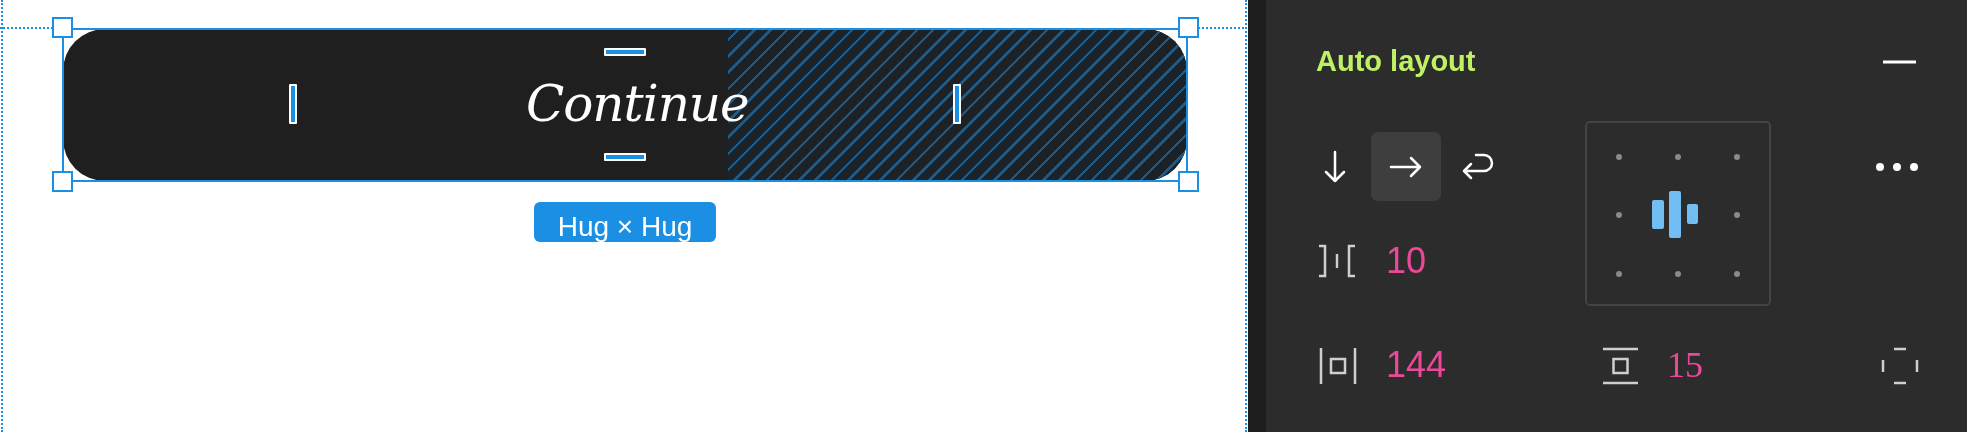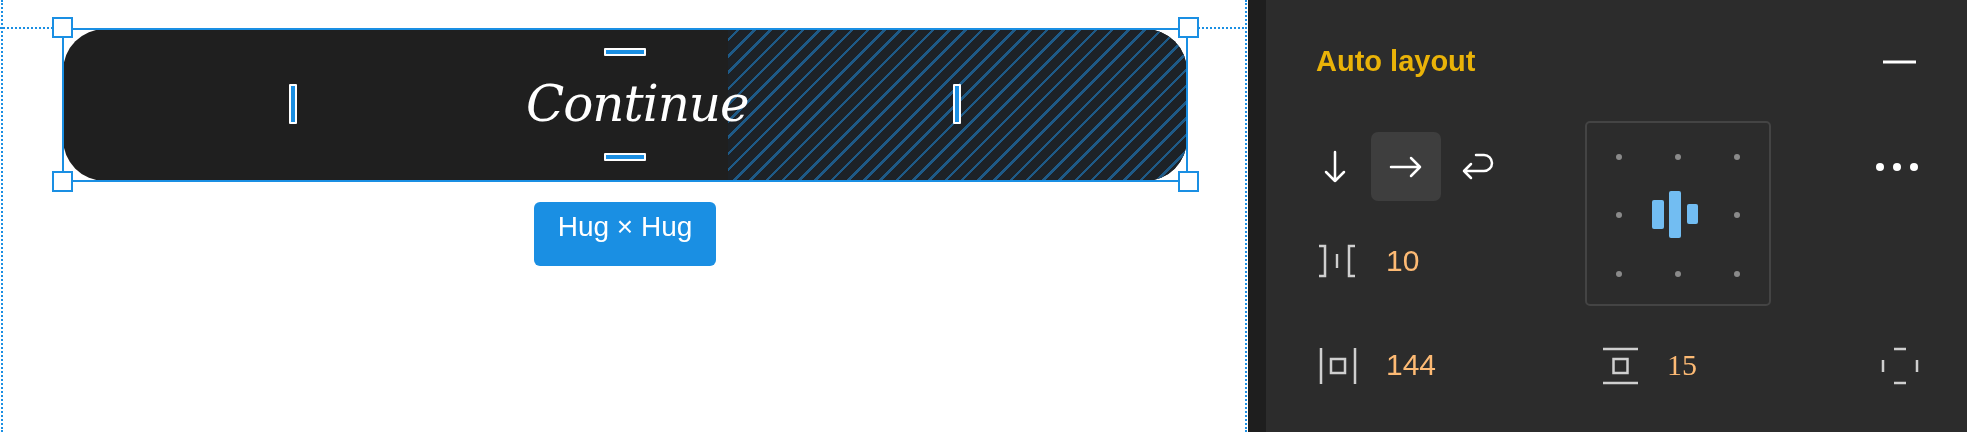--- a/index.html
+++ b/index.html
@@ -21,31 +21,31 @@
     font-family: "DejaVu Serif", serif; font-style: italic; font-size: 50px; line-height: 70px; letter-spacing: -1px; white-space: nowrap; }
 
   .sel-box { position: absolute; left: 62px; top: 28px; width: 1126px; height: 154px; border: 2px solid #1a8fe3; pointer-events: none; }
   .handle { position: absolute; width: 21px; height: 21px; background: #fff; border: 2.5px solid #1a8fe3; }
 
   .pad-bar-v { position: absolute; width: 8px; height: 40px; background: #fff; border-radius: 1px; }
   .pad-bar-v::after { content: ""; position: absolute; left: 2px; top: 2px; width: 4px; height: 36px; background: #1a8fe3; }
   .pad-bar-h { position: absolute; width: 42px; height: 8px; background: #fff; border-radius: 1px; }
   .pad-bar-h::after { content: ""; position: absolute; left: 2px; top: 2px; width: 38px; height: 4px; background: #1a8fe3; }
 
-  .size-badge { position: absolute; left: 534px; top: 202px; width: 182px; height: 64px; background: #1a8fe3; border-radius: 6px; color: #fff;
+  .size-badge { position: absolute; left: 534px; top: 202px; width: 182px; height: 40px; background: #1a8fe3; border-radius: 6px; color: #fff;
     font-size: 28px; line-height: 50px; text-align: center; white-space: nowrap; }
 
   .divider-strip { position: absolute; left: 1248px; top: 0; width: 18px; height: 432px; background: #1e1e1e; }
   .panel { position: absolute; left: 1266px; top: 0; width: 701px; height: 432px; background: #2c2c2c; color: #ffffff; }
 
-  .panel-title { position: absolute; left: 50px; top: 42px; font-size: 29px; font-weight: bold; line-height: 38px; color: #eab308; }
+  .panel-title { position: absolute; left: 50px; top: 42px; font-size: 29px; font-weight: bold; line-height: 38px; color: #bef264; }
   .icon-btn { position: absolute; display: flex; align-items: center; justify-content: center; border-radius: 7px; color: #ffffff; }
   .icon-btn.selected { background: #3e3e3e; }
 
-  .num-label { position: absolute; font-size: 30px; line-height: 36px; color: #fdba74; }
+  .num-label { position: absolute; font-size: 36px; line-height: 36px; color: #ec4899; }
 
   .align-box { position: absolute; left: 319px; top: 121px; width: 186px; height: 185px; border: 2.5px solid #444444; border-radius: 5px; }
   .align-dot { position: absolute; width: 6px; height: 6px; border-radius: 50%; background: #8a8a8a; }
   .align-bar { position: absolute; background: #72bdf2; border-radius: 2px; }
 </style>
 </head>
 <body>
 
 <div class="canvas">
   <div class="frame-line-left"></div>

